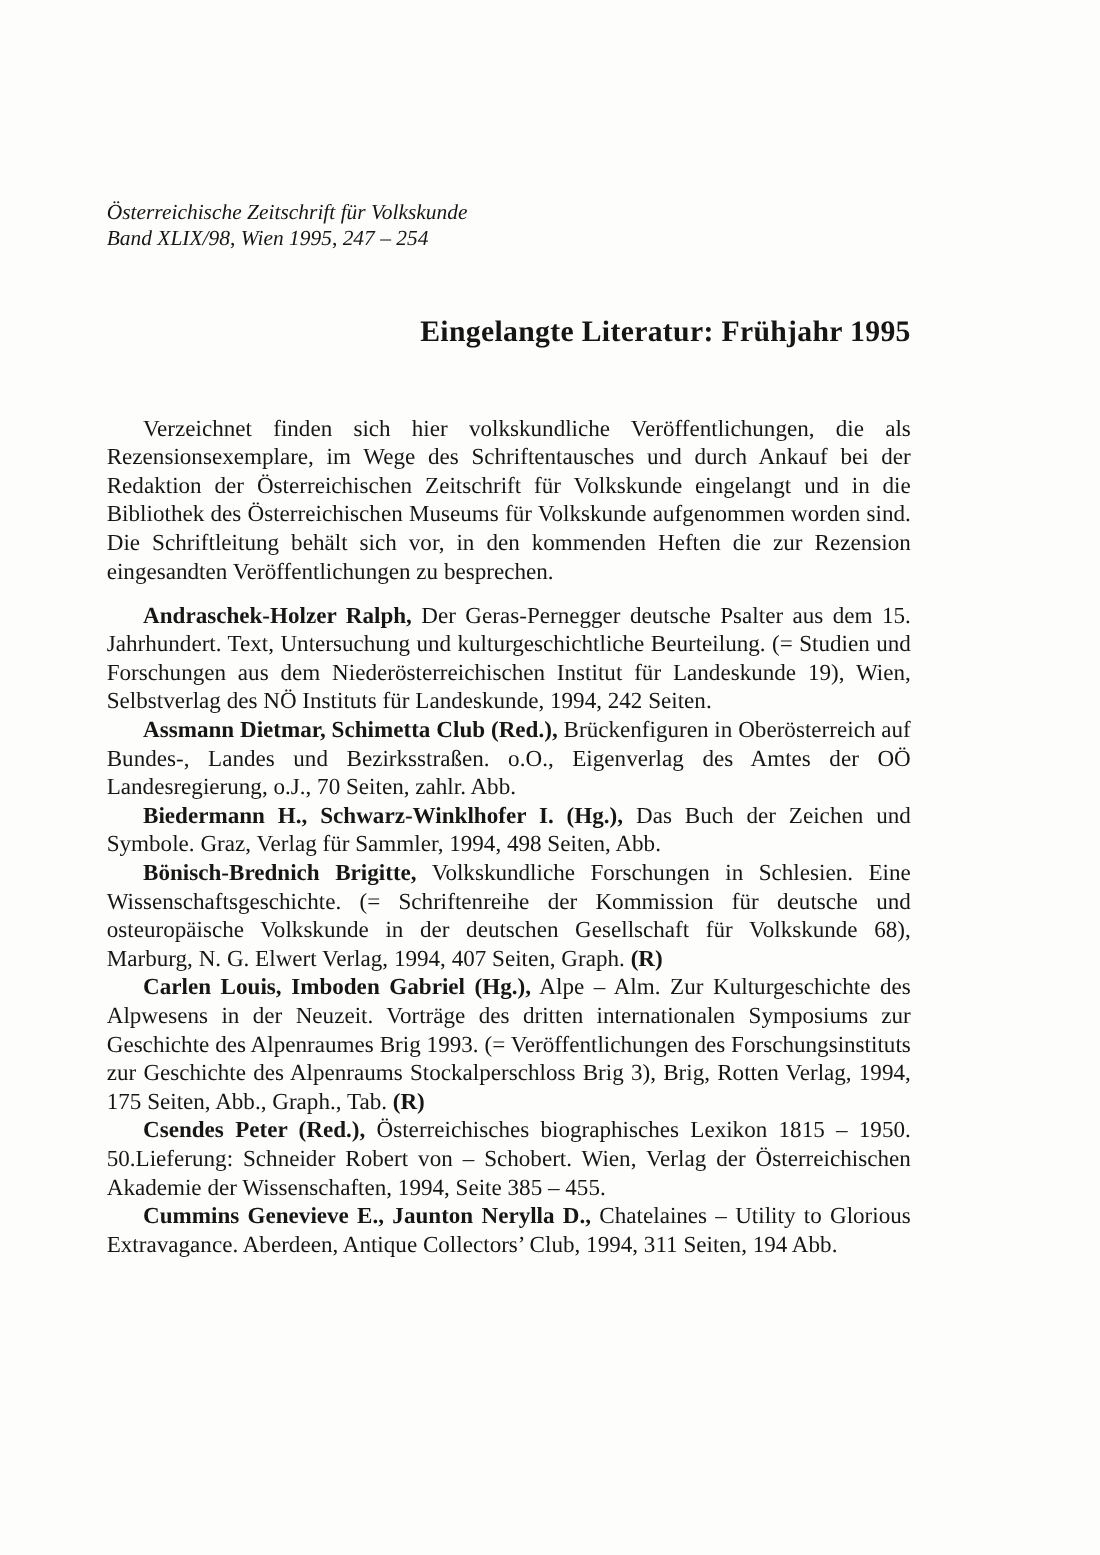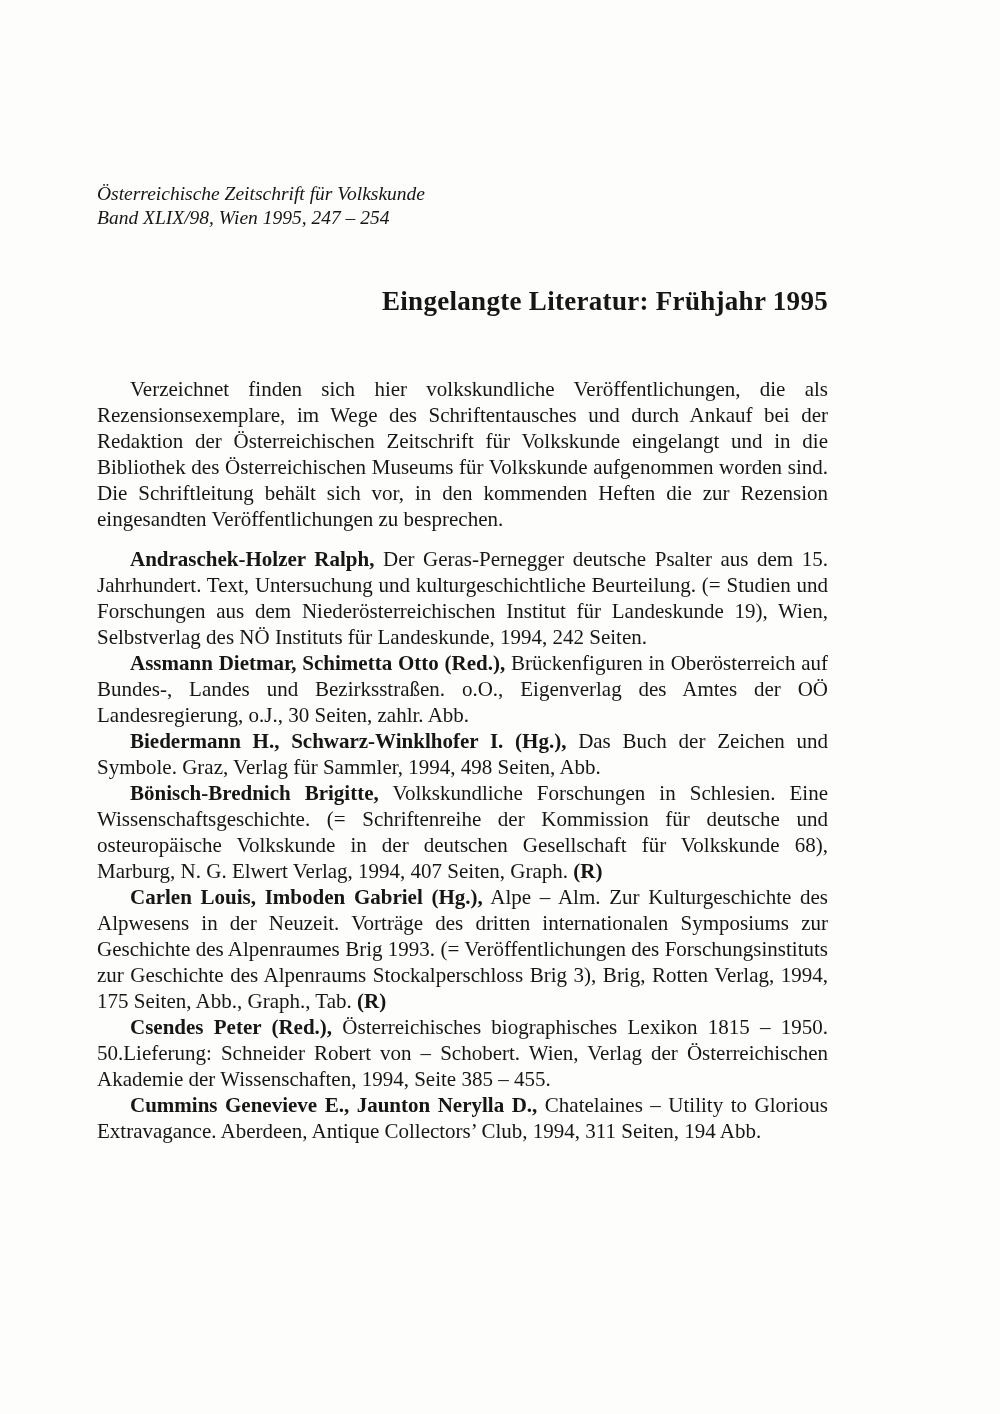--- a/index.html
+++ b/index.html
@@ -65,21 +65,21 @@
     <span>Österreichische Zeitschrift für Volkskunde</span>
     <span>Band XLIX/98, Wien 1995, 247 – 254</span>
   </div>
 
   <h1 class="page-title">Eingelangte Literatur: Frühjahr 1995</h1>
 
   <p class="intro">Verzeichnet finden sich hier volkskundliche Veröffentlichungen, die als Rezensionsexemplare, im Wege des Schriftentausches und durch Ankauf bei der Redaktion der Österreichischen Zeitschrift für Volkskunde eingelangt und in die Bibliothek des Österreichischen Museums für Volkskunde aufgenommen worden sind. Die Schriftleitung behält sich vor, in den kommenden Heften die zur Rezension eingesandten Veröffentlichungen zu besprechen.</p>
 
   <div id="entries">
       <p class="entry"><span class="authors">Andraschek-Holzer Ralph,</span><span> Der Geras-Pernegger deutsche Psalter aus dem 15. Jahrhundert. Text, Untersuchung und kulturgeschichtliche Beurteilung. (= Studien und Forschungen aus dem Niederösterreichischen Institut für Landeskunde 19), Wien, Selbstverlag des NÖ Instituts für Landeskunde, 1994, 242 Seiten.</span></p>
-      <p class="entry"><span class="authors">Assmann Dietmar, Schimetta Otto (Red.),</span><span> Brückenfiguren in Oberösterreich auf Bundes-, Landes und Bezirksstraßen. o.O., Eigenverlag des Amtes der OÖ Landesregierung, o.J., 30 Seiten, zahlr. Abb.</span></p>
+      <p class="entry"><span class="authors">Assmann Dietmar, Schimetta Club (Red.),</span><span> Brückenfiguren in Oberösterreich auf Bundes-, Landes und Bezirksstraßen. o.O., Eigenverlag des Amtes der OÖ Landesregierung, o.J., 70 Seiten, zahlr. Abb.</span></p>
       <p class="entry"><span class="authors">Biedermann H., Schwarz-Winklhofer I. (Hg.),</span><span> Das Buch der Zeichen und Symbole. Graz, Verlag für Sammler, 1994, 498 Seiten, Abb.</span></p>
       <p class="entry"><span class="authors">Bönisch-Brednich Brigitte,</span><span> Volkskundliche Forschungen in Schlesien. Eine Wissenschaftsgeschichte. (= Schriftenreihe der Kommission für deutsche und osteuropäische Volkskunde in der deutschen Gesellschaft für Volkskunde 68), Marburg, N. G. Elwert Verlag, 1994, 407 Seiten, Graph.</span><span class="authors">&nbsp;(R)</span></p>
       <p class="entry"><span class="authors">Carlen Louis, Imboden Gabriel (Hg.),</span><span> Alpe – Alm. Zur Kulturgeschichte des Alpwesens in der Neuzeit. Vorträge des dritten internationalen Symposiums zur Geschichte des Alpenraumes Brig 1993. (= Veröffentlichungen des Forschungsinstituts zur Geschichte des Alpenraums Stockalperschloss Brig 3), Brig, Rotten Verlag, 1994, 175 Seiten, Abb., Graph., Tab.</span><span class="authors">&nbsp;(R)</span></p>
       <p class="entry"><span class="authors">Csendes Peter (Red.),</span><span> Österreichisches biographisches Lexikon 1815 – 1950. 50.Lieferung: Schneider Robert von – Schobert. Wien, Verlag der Österreichischen Akademie der Wissenschaften, 1994, Seite 385 – 455.</span></p>
       <p class="entry"><span class="authors">Cummins Genevieve E., Jaunton Nerylla D.,</span><span> Chatelaines – Utility to Glorious Extravagance. Aberdeen, Antique Collectors’ Club, 1994, 311 Seiten, 194 Abb.</span></p>
     </div>
 
 </div>
 
 </body></html>

